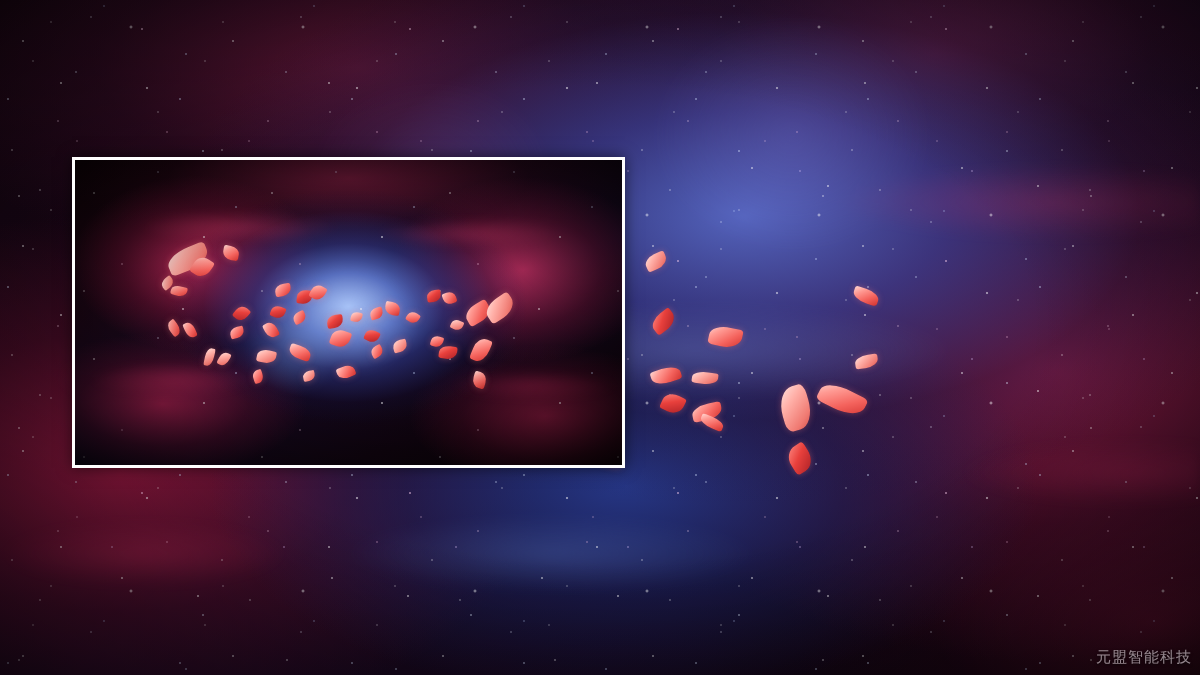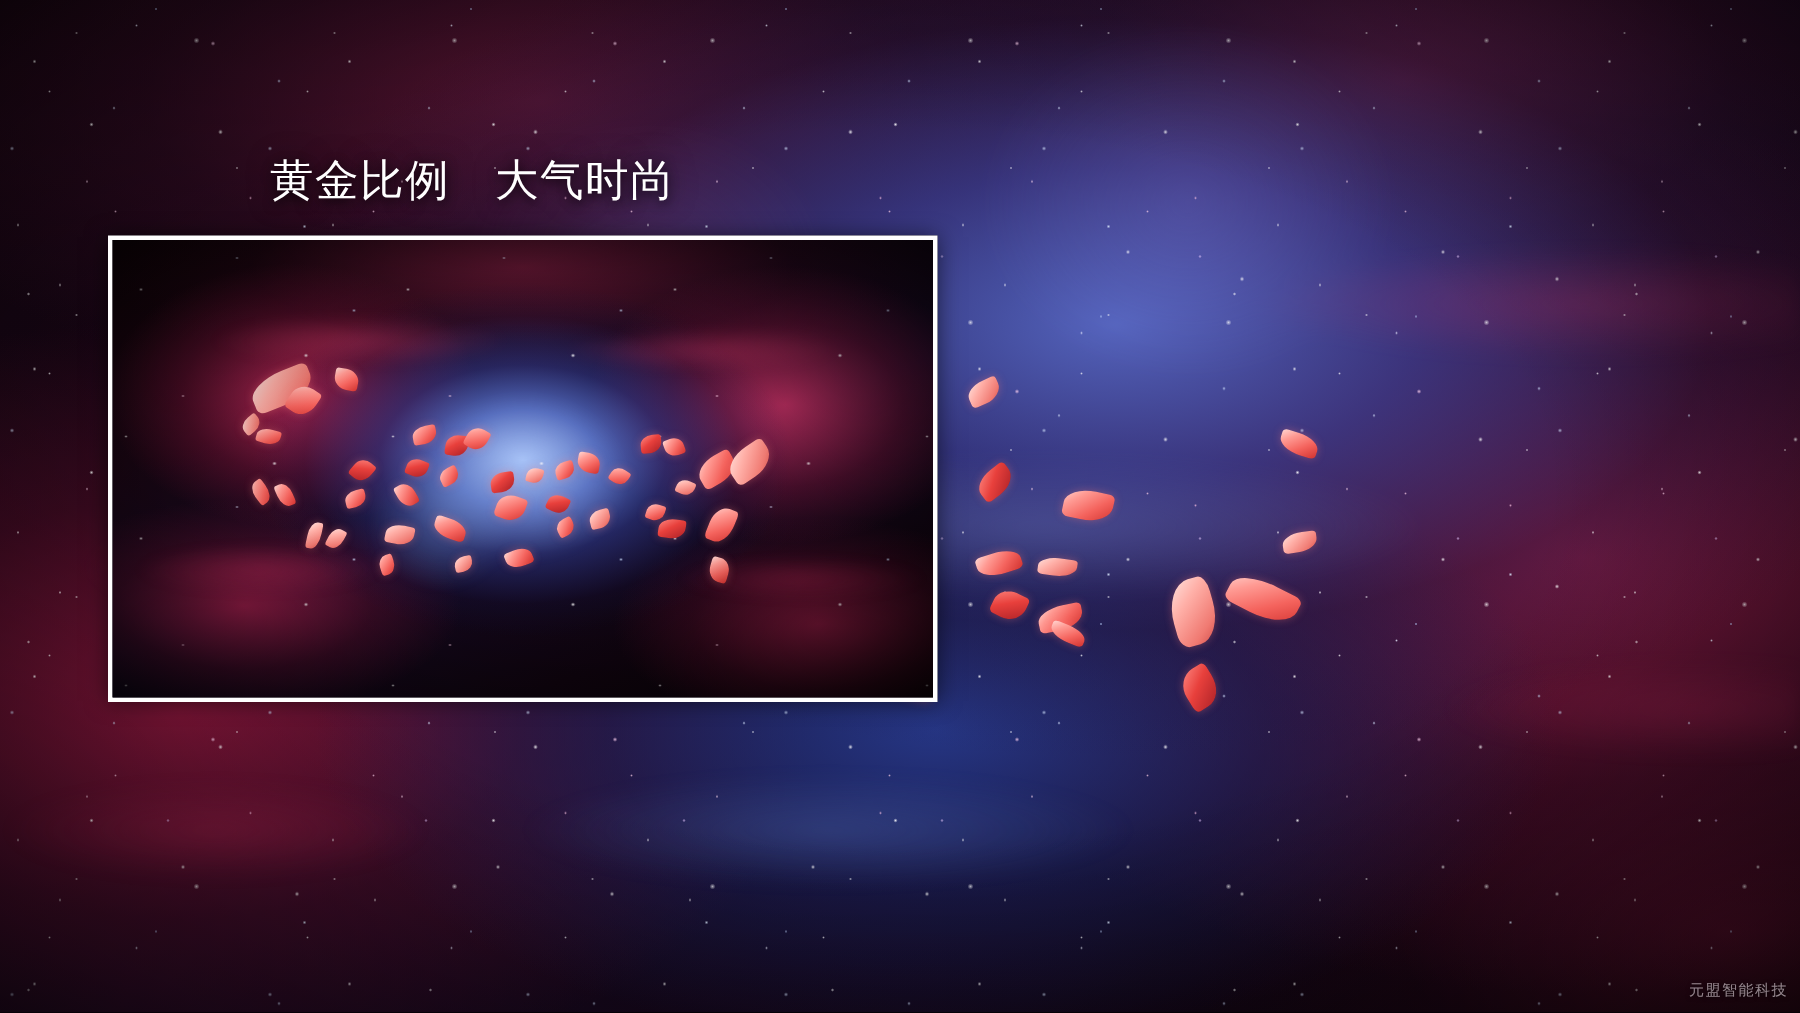--- a/index.html
+++ b/index.html
@@ -173,21 +173,21 @@
     font-size:19px;
     line-height:42px;
     color:#ffffff;
     letter-spacing:.5px;
     text-shadow:0 2px 6px rgba(0,0,0,.8), 0 0 14px rgba(0,0,0,.55);
     white-space:nowrap;
   }
   #watermark{
     position:absolute;
     right:8px;bottom:8px;
-    font-size:10px;
+    font-size:15px;
     color:rgba(228,214,222,.62);
     letter-spacing:1px;
     text-shadow:0 1px 3px rgba(0,0,0,.8);
     text-align:center;
   }
 </style>
 </head>
 <body>
 
 <div id="slide">
@@ -256,18 +256,17 @@
     <div class="petal deep" style="left:364px;top:186px;width:18px;height:13px;transform:rotate(8deg);"></div>
     <div class="petal" style="left:398px;top:178px;width:16px;height:24px;transform:rotate(22deg);"></div>
     <div class="petal soft" style="left:410px;top:138px;width:30px;height:20px;transform:rotate(-34deg);"></div>
     <div class="petal alt" style="left:398px;top:212px;width:13px;height:16px;transform:rotate(16deg);"></div>
     <div class="petal" style="left:94px;top:160px;width:10px;height:16px;transform:rotate(-36deg);"></div>
     <div class="petal soft" style="left:130px;top:188px;width:9px;height:18px;transform:rotate(12deg);"></div>
 
     <div class="pic-layer pic-vignette"></div>
   </div>
 
-  <div id="slide-title">黄金比例　大气时尚</div>
 
 
   <div id="watermark">元盟智能科技</div>
 
 </div>
 
 </body></html>

